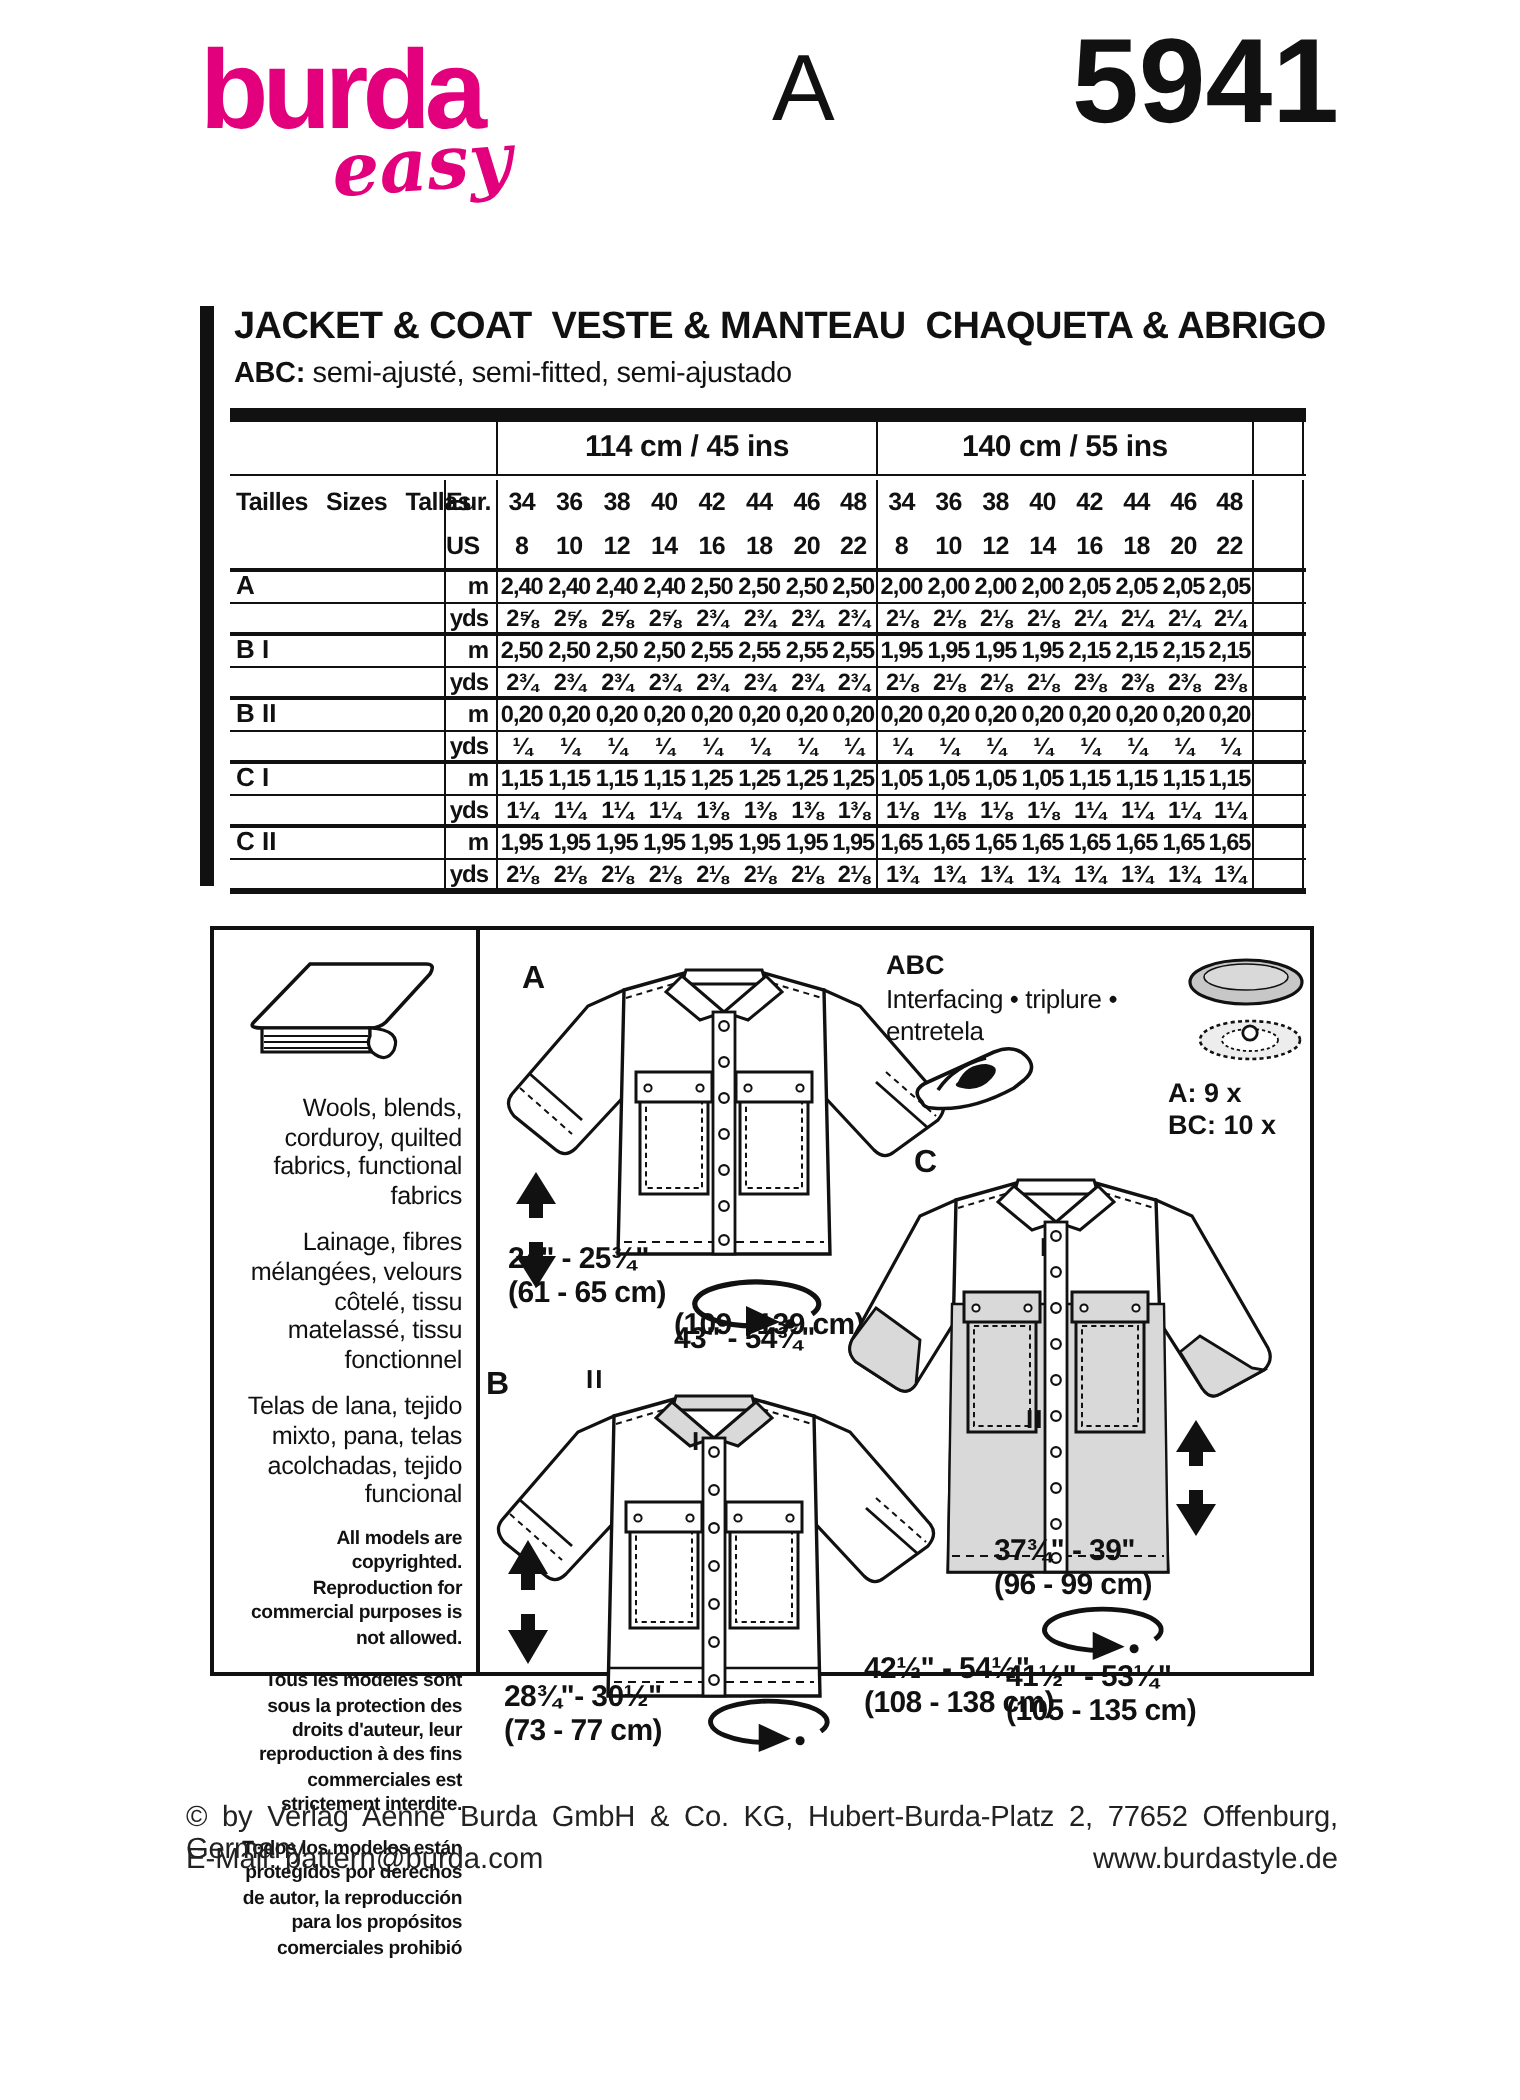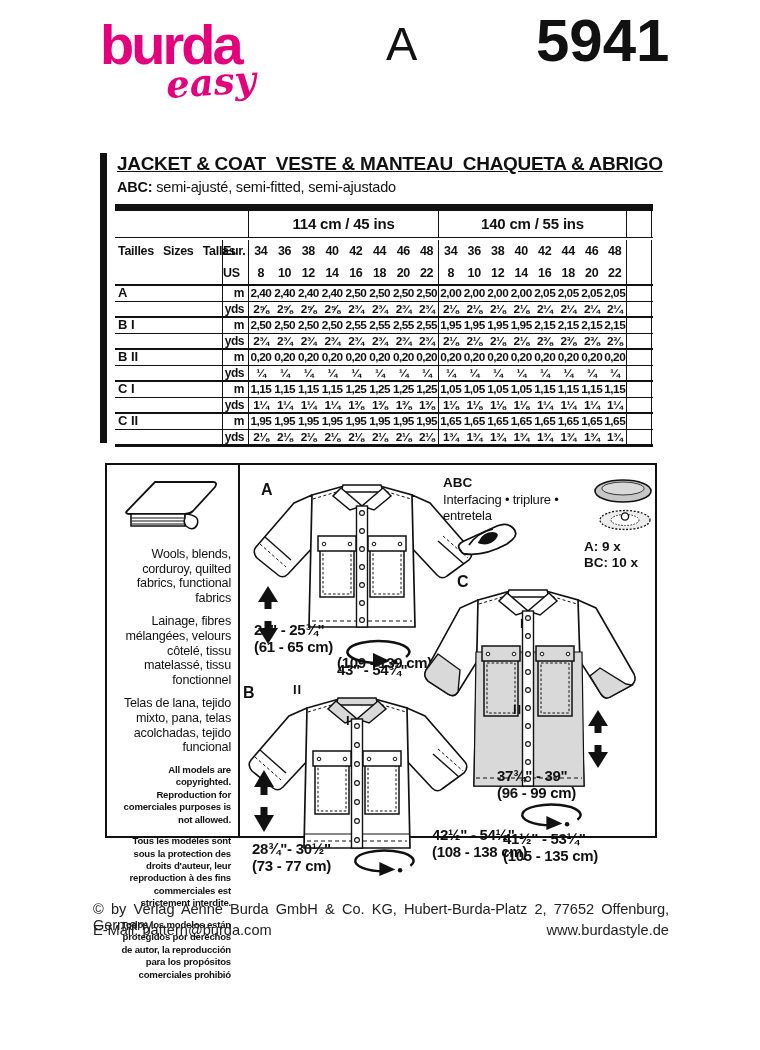--- a/index.html
+++ b/index.html
@@ -10,21 +10,21 @@
 
   
   #logo { left:100px; top:12px; width:180px; height:100px; }
   #logo .main { font-size:56px; font-weight:bold; letter-spacing:-3px; color:var(--magenta); }
   #logo .sub  { position:absolute; left:66px; top:48px; font-family:"DejaVu Serif",serif; font-style:italic; font-weight:bold; font-size:37px; color:var(--magenta); transform:rotate(-4deg); }
   #view-letter { left:386px; top:16px; font-size:47px; font-weight:500; letter-spacing:-1px; }
   #pattern-number { left:536px; top:6px; font-size:60px; font-weight:bold; letter-spacing:0px; }
 
   
   #left-bar { left:100px; top:153px; width:7px; height:290px; background:#111; }
-  #garment-title { left:117px; top:153px; font-size:19px; font-weight:bold; letter-spacing:-0.3px; white-space:pre;text-decoration:underline; }
+  #garment-title { left:117px; top:153px; font-size:19px; font-weight:bold; letter-spacing:-0.3px; white-space:pre; }
   #fit-line { left:117px; top:179px; font-size:14.5px; letter-spacing:-0.2px; }
   #fit-line b { letter-spacing:-0.2px; }
 
   
   #size-table { left:115px; top:204px; width:538px; }
   .t-topbar { height:7px; background:#111; }
   .cols4  { display:grid; grid-template-columns:134px 190px 188px 25px; }
   .cols19 { display:grid; grid-template-columns:108px 26px repeat(8,23.75px) repeat(8,23.5px) 25px; }
   .tc { overflow:visible; white-space:nowrap; }
   .bR { border-right:1.4px solid #111; }
@@ -359,21 +359,21 @@
       <path class="pc" stroke-width="1.8" d="M6,38 L34,9 L92,9 Q97,9 94,14 L72,38 Q69,41 64,41 L10,41 Q3,41 6,38 Z"></path>
       <path class="pc" stroke-width="1.6" d="M10,41 L64,41 L64,53 L10,53 Z"></path>
       <line class="ln" x1="11" y1="45" x2="63" y2="45"></line>
       <line class="ln" x1="11" y1="48" x2="63" y2="48"></line>
       <line class="ln" x1="11" y1="51" x2="63" y2="51"></line>
       <path class="pc" stroke-width="1.6" d="M64,41 Q80,42 76,52 Q72,59 65,53 Q62,49 64,45 Z"></path>
     </svg>
     <div class="fab-p">Wools, blends, corduroy, quilted fabrics, functional fabrics</div>
     <div class="fab-p">Lainage, fibres mélangées, velours côtelé, tissu matelassé, tissu fonctionnel</div>
     <div class="fab-p">Telas de lana, tejido mixto, pana, telas acolchadas, tejido funcional</div>
-    <div class="cop-p">All models are copyrighted. Reproduction for comerciales purposes is not allowed.</div>
+    <div class="cop-p">All models are copyrighted. Reproduction for commercial purposes is not allowed.</div>
     <div class="cop-p">Tous les modèles sont sous la protection des droits d'auteur, leur reproduction à des fins commerciales est strictement interdite.</div>
     <div class="cop-p" style="margin-bottom:0">Todos los modelos están protegidos por derechos de autor, la reproducción para los propósitos comerciales prohibió</div>
   </div>
 </div>
 
 <span class="abs dlabel" style="left:261px;top:481px">A</span>
 <svg class="abs" style="left:246px;top:479px" width="232" height="162" viewBox="0 0 232 162">
   <path class="pc" stroke-width="1.6" d="M66,16 L48,24 L10,68 Q6,73 11,79 L32,96 Q37,100 42,95 L82,52 Z"></path>
   <line class="ln" stroke-width="1.4" x1="19" y1="58" x2="45" y2="81"></line>
   <line class="ln" stroke-width="1" stroke-dasharray="3 2.4" x1="14" y1="65" x2="40" y2="88"></line>

